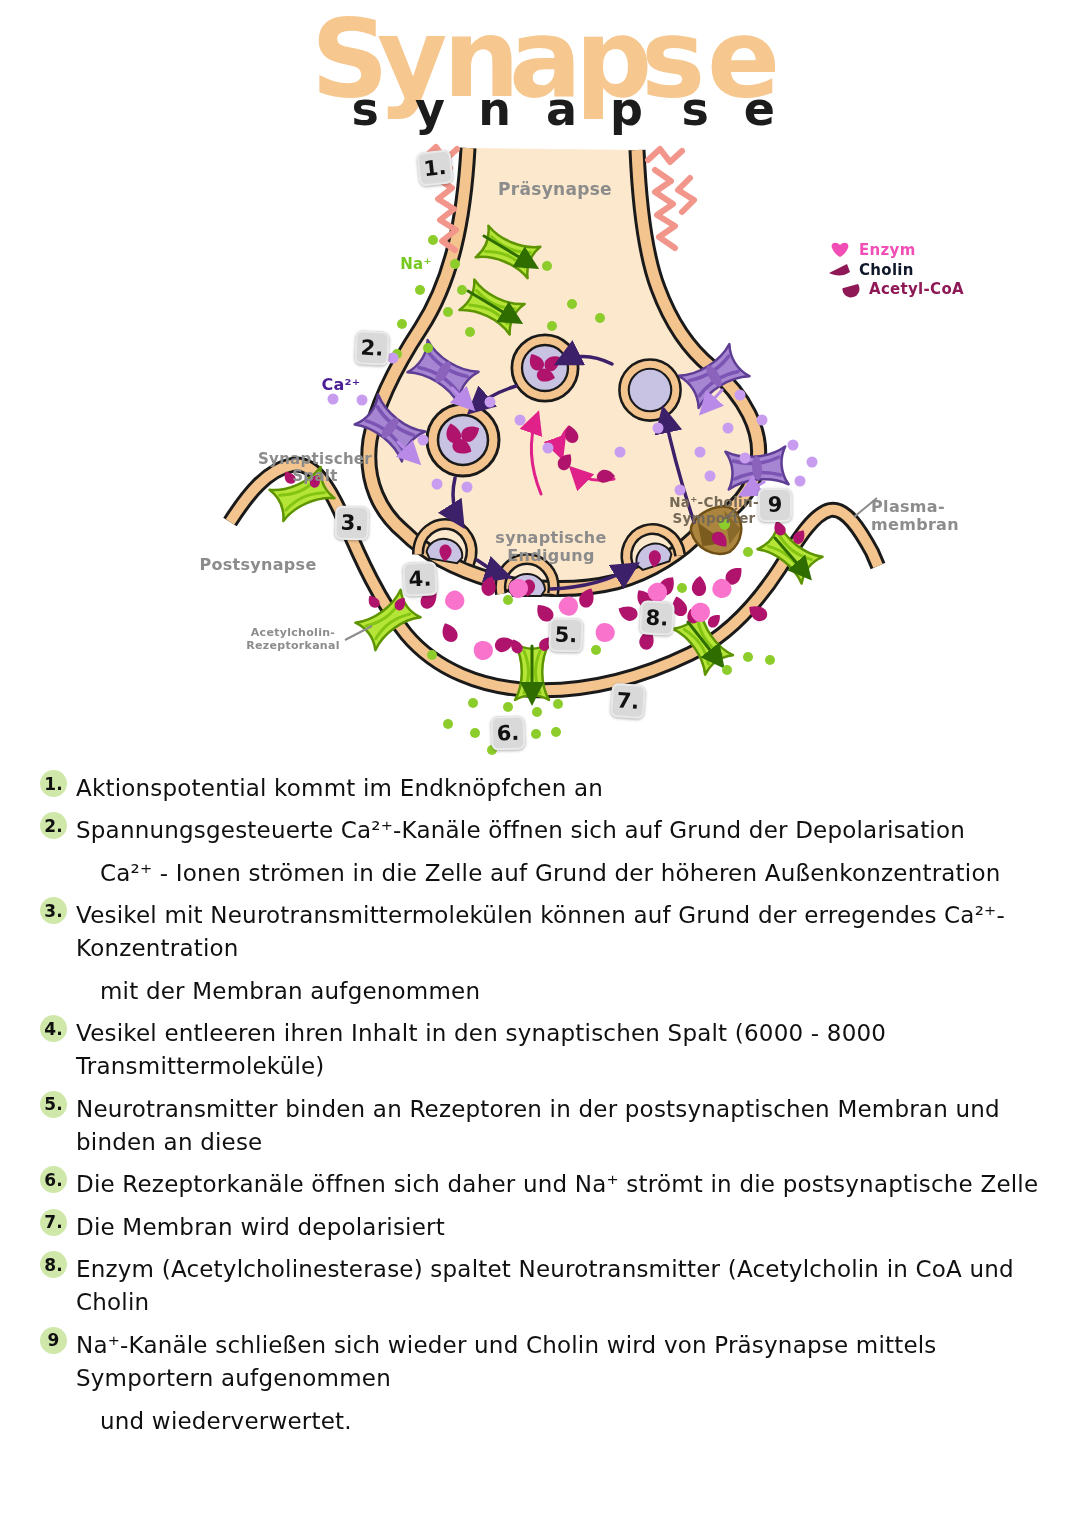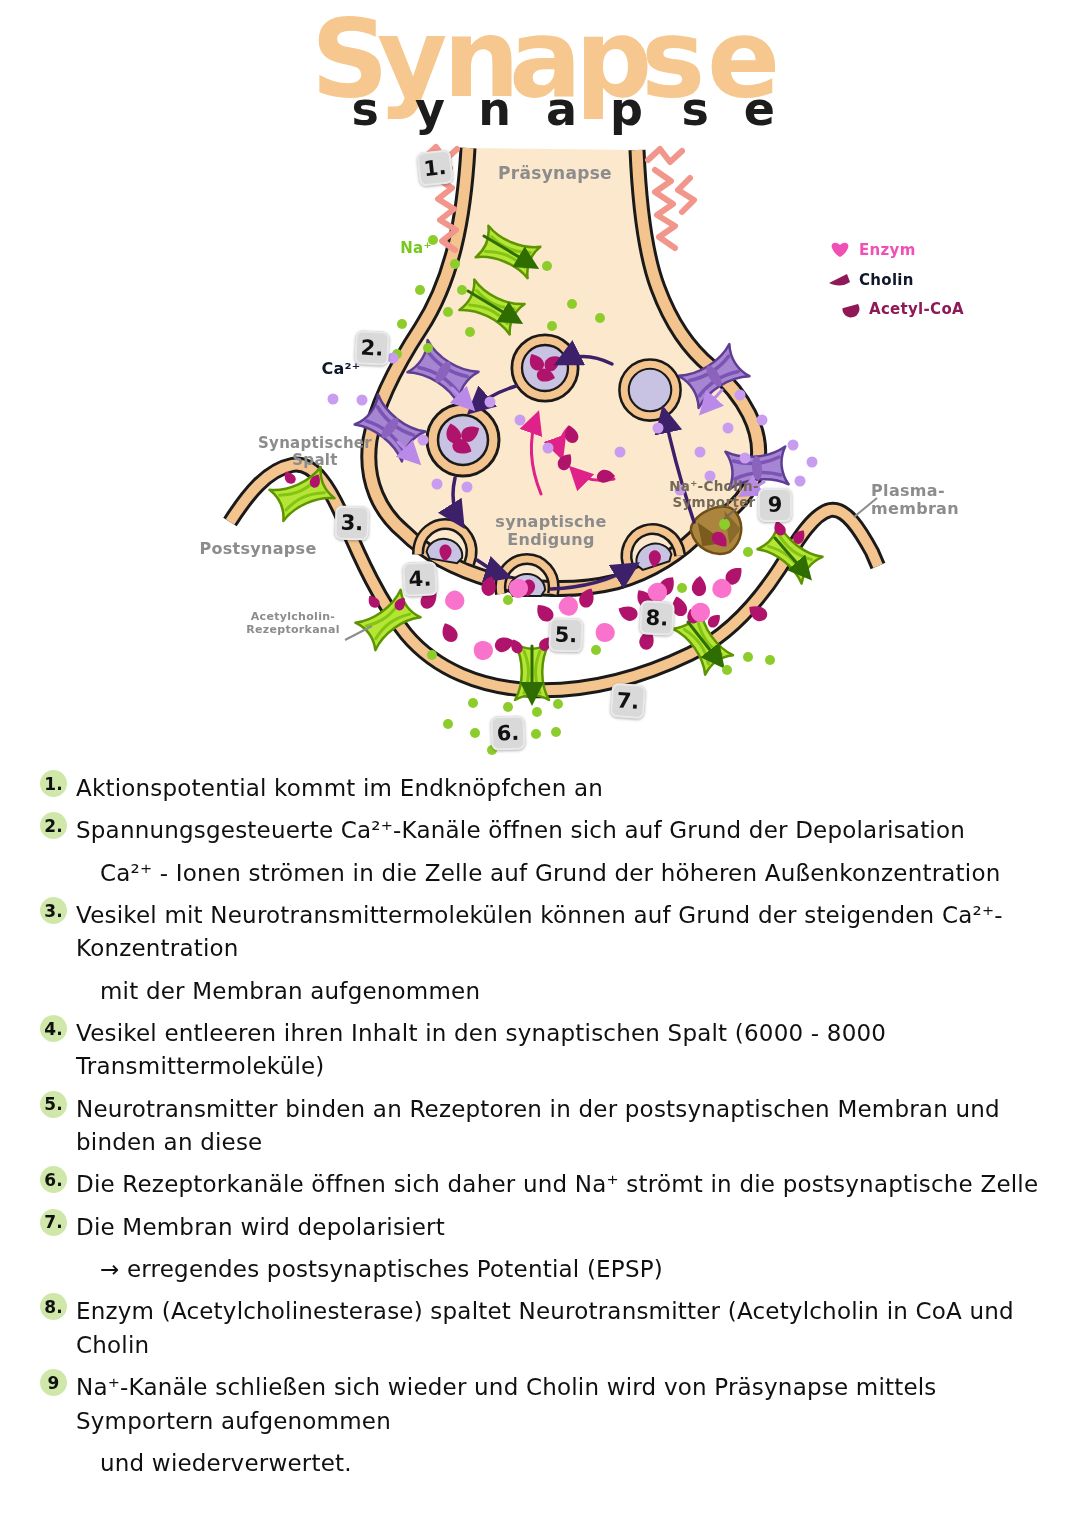--- a/index.html
+++ b/index.html
@@ -5,26 +5,26 @@
   html,body{margin:0;padding:0;background:#ffffff;}
   .page{position:relative;width:1080px;height:1527px;background:#ffffff;overflow:hidden;
         font-family:"DejaVu Sans",sans-serif;}
   
   .title-row{position:absolute;top:14px;left:0;width:100%;display:flex;justify-content:center;gap:4px;}
   .letter-cell{position:relative;width:62px;height:126px;}
   .letter-big{position:absolute;left:0;top:-14px;font-size:108px;font-weight:bold;color:#f6c78e;line-height:1.1;}
   .letter-small{position:absolute;right:-6px;bottom:4px;font-size:46px;font-weight:bold;color:#1c1c1c;}
   
   .dlabel{position:absolute;transform:translate(-50%,-50%);color:#8c8c8c;font-size:16px;font-weight:bold;
-          text-align:center;white-space:pre-line;line-height:1.15;letter-spacing:.3px;}
+          text-align:center;white-space:pre-line;line-height:1.15;letter-spacing:.3px;margin-top:16px;}
   .badge{position:absolute;width:34px;height:34px;background:#d9d9d9;border-radius:7px;
          box-shadow:0 1px 3px rgba(0,0,0,.3), inset 0 0 0 2px #e9e9e9;display:flex;align-items:center;justify-content:center;
          font-size:21px;font-weight:bold;color:#111;}
   
-  .legend{position:absolute;left:828px;top:240px;display:flex;flex-direction:column;gap:11px;justify-content:center;}
+  .legend{position:absolute;left:828px;top:240px;display:flex;flex-direction:column;gap:1px;justify-content:center;}
   .legend-row{display:flex;align-items:center;gap:7px;}
   .legend-label{font-size:15px;font-weight:bold;letter-spacing:.3px;}
   
   .steps{position:absolute;left:40px;top:770px;width:1010px;color:#101010;}
   .step{display:flex;align-items:flex-start;margin-bottom:7px;}
   .step.cont{margin-left:60px;}
   .stepnum{flex:0 0 auto;min-width:27px;height:27px;margin-right:9px;background:#cfe8a9;border-radius:50%;
            display:flex;align-items:center;justify-content:center;font-weight:bold;font-size:17px;}
   .stepline{font-size:23px;line-height:1.45;letter-spacing:.2px;font-weight:500;padding-top:2px;}
 </style>
@@ -314,21 +314,21 @@
 
     <g stroke="#8c8c8c" stroke-width="2" fill="none">
       <path d="M345,640 L372,626"></path>
       <path d="M877,498 L854,517"></path>
       <path d="M737,508 L724,519" stroke="#756a58"></path>
     </g>
   </svg>
 
   <div class="dlabel" style="left:555px;top:174px;font-size:17px;">Präsynapse</div>
   <div class="dlabel" style="left:416px;top:249px;color:#76c81e;font-size:15px;">Na⁺</div>
-  <div class="dlabel" style="left:341px;top:369px;color:#0f172a;font-size:16px;">Ca²⁺</div>
+  <div class="dlabel" style="left:341px;top:369px;color:#4c1d95;font-size:16px;">Ca²⁺</div>
   <div class="dlabel" style="left:315px;top:452px;font-size:15px;">Synaptischer
 Spalt</div>
   <div class="dlabel" style="left:258px;top:549px;">Postsynapse</div>
   <div class="dlabel" style="left:293px;top:624px;font-size:11px;">Acetylcholin-
 Rezeptorkanal</div>
   <div class="dlabel" style="left:551px;top:531px;font-size:16px;">synaptische
 Endigung</div>
   <div class="dlabel" style="left:714px;top:495px;color:#756a58;font-size:13.5px;">Na⁺-Cholin-
 Symporter</div>
   <div class="dlabel" style="left:915px;top:500px;text-align:left;">Plasma-
@@ -372,44 +372,41 @@
     </div>
     <div class="step">
       <span class="stepnum">2.</span>
       <span class="stepline">Spannungsgesteuerte Ca²⁺-Kanäle öffnen sich auf Grund der Depolarisation</span>
     </div>
     <div class="step cont">
       <span class="stepline">Ca²⁺ - Ionen strömen in die Zelle auf Grund der höheren Außenkonzentration</span>
     </div>
     <div class="step">
       <span class="stepnum">3.</span>
-      <span class="stepline">Vesikel mit Neurotransmittermolekülen können auf Grund der steigenden Ca²⁺-Konzentration</span>
+      <span class="stepline">Vesikel mit Neurotransmittermolekülen können auf Grund der erregendes Ca²⁺-Konzentration</span>
     </div>
     <div class="step cont">
       <span class="stepline">mit der Membran aufgenommen</span>
     </div>
     <div class="step">
       <span class="stepnum">4.</span>
       <span class="stepline">Vesikel entleeren ihren Inhalt in den synaptischen Spalt (6000 - 8000 Transmittermoleküle)</span>
     </div>
     <div class="step">
       <span class="stepnum">5.</span>
       <span class="stepline">Neurotransmitter binden an Rezeptoren in der postsynaptischen Membran und binden an diese</span>
     </div>
     <div class="step">
       <span class="stepnum">6.</span>
       <span class="stepline">Die Rezeptorkanäle öffnen sich daher und Na⁺ strömt in die postsynaptische Zelle</span>
     </div>
     <div class="step">
       <span class="stepnum">7.</span>
       <span class="stepline">Die Membran wird depolarisiert</span>
     </div>
-    <div class="step cont">
-      <span class="stepline">→ erregendes postsynaptisches Potential (EPSP)</span>
-    </div>
     <div class="step">
       <span class="stepnum">8.</span>
       <span class="stepline">Enzym (Acetylcholinesterase) spaltet Neurotransmitter (Acetylcholin in CoA und Cholin</span>
     </div>
     <div class="step">
       <span class="stepnum">9</span>
       <span class="stepline">Na⁺-Kanäle schließen sich wieder und Cholin wird von Präsynapse mittels Symportern aufgenommen</span>
     </div>
     <div class="step cont">
       <span class="stepline">und wiederverwertet.</span>

